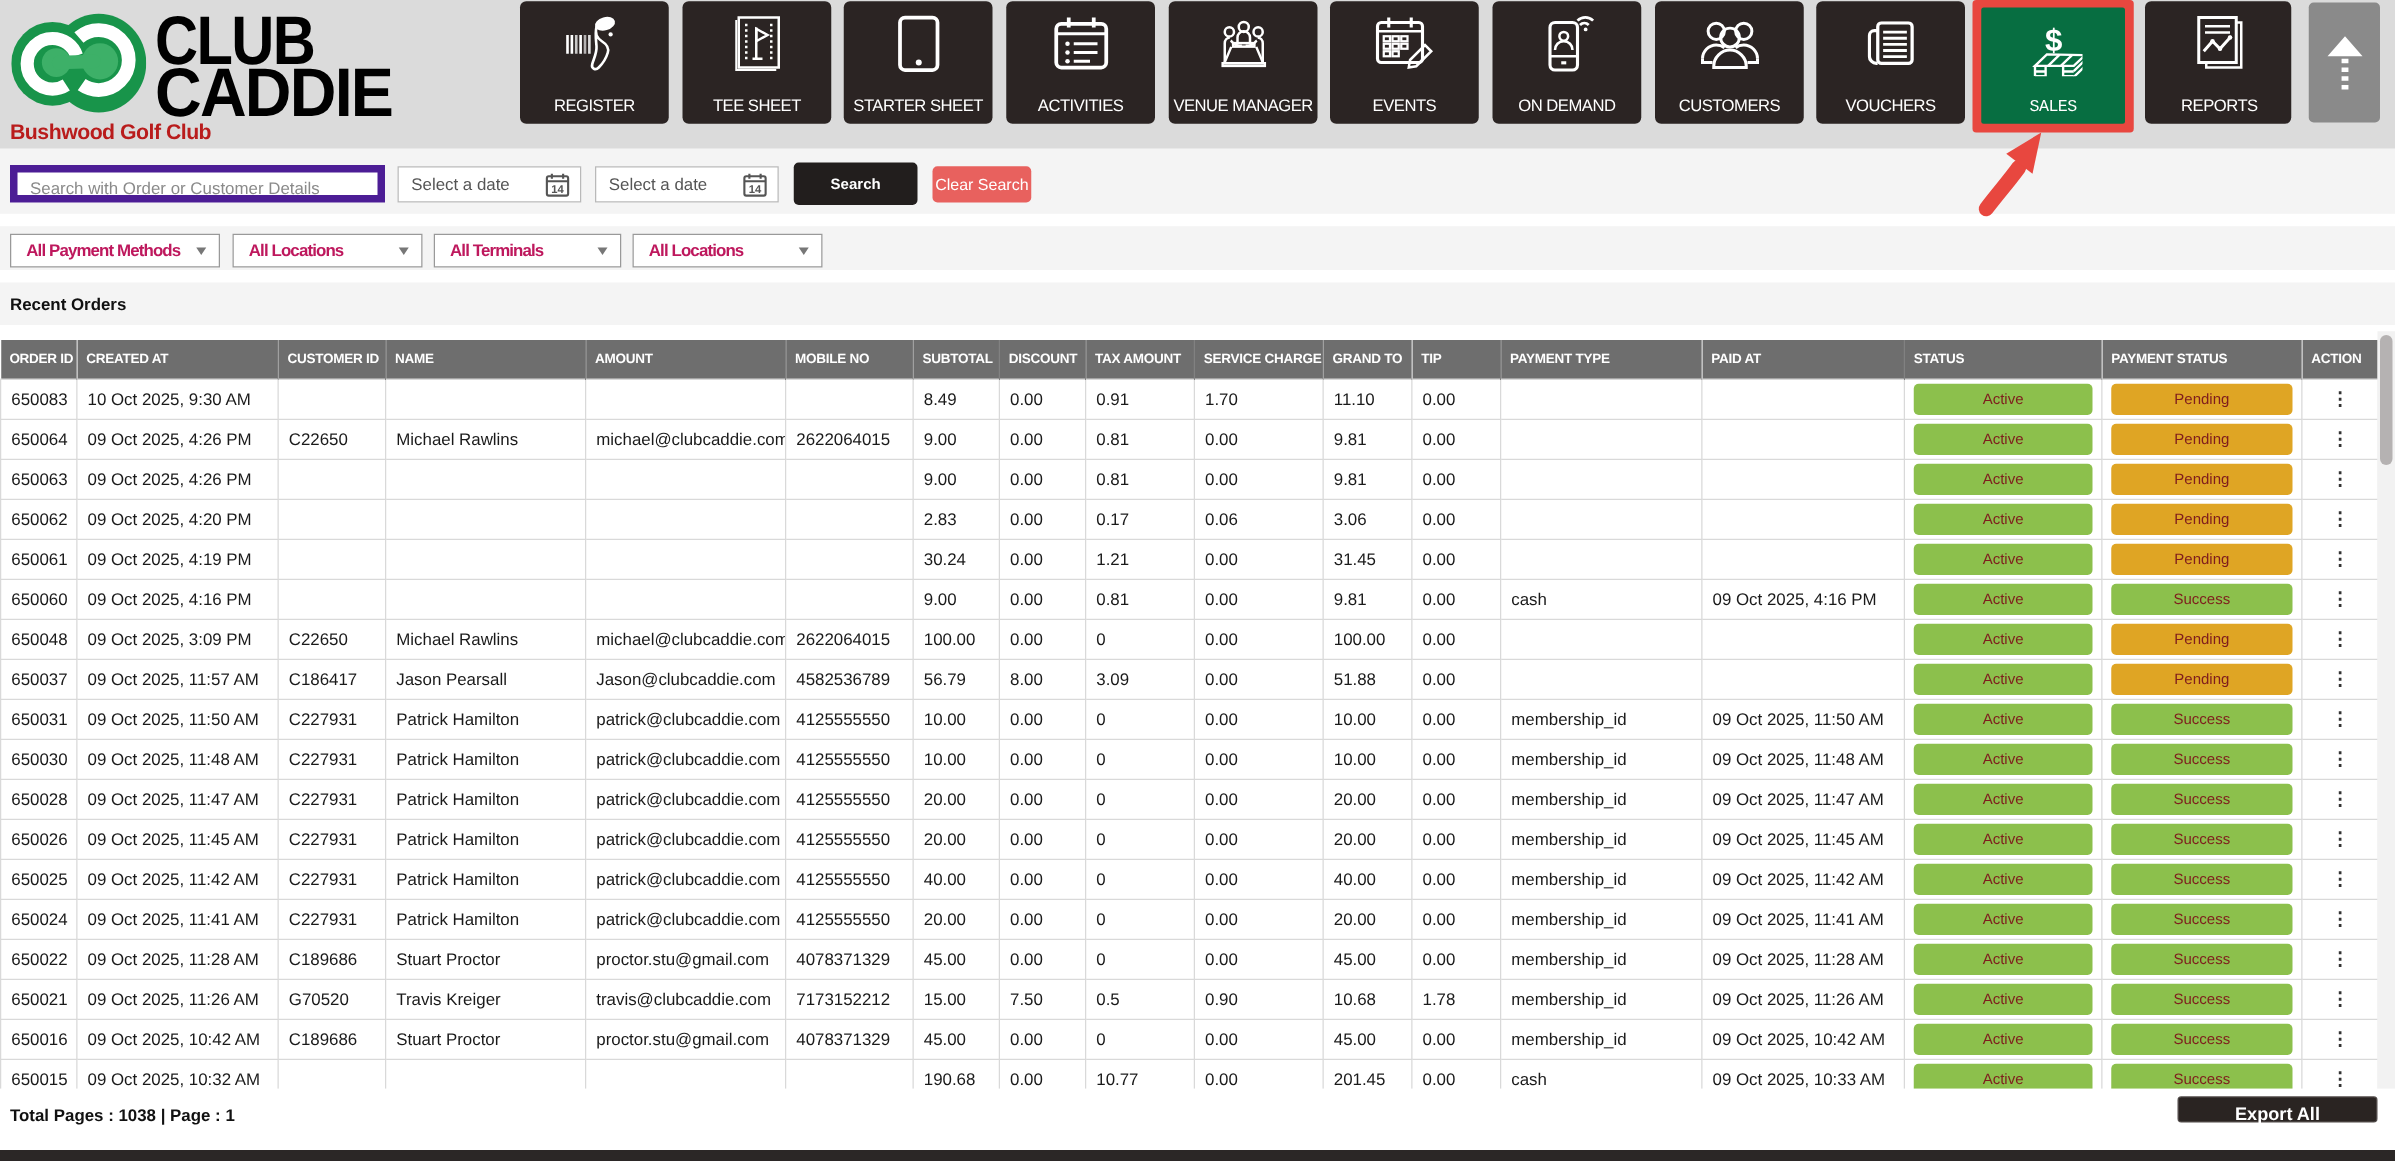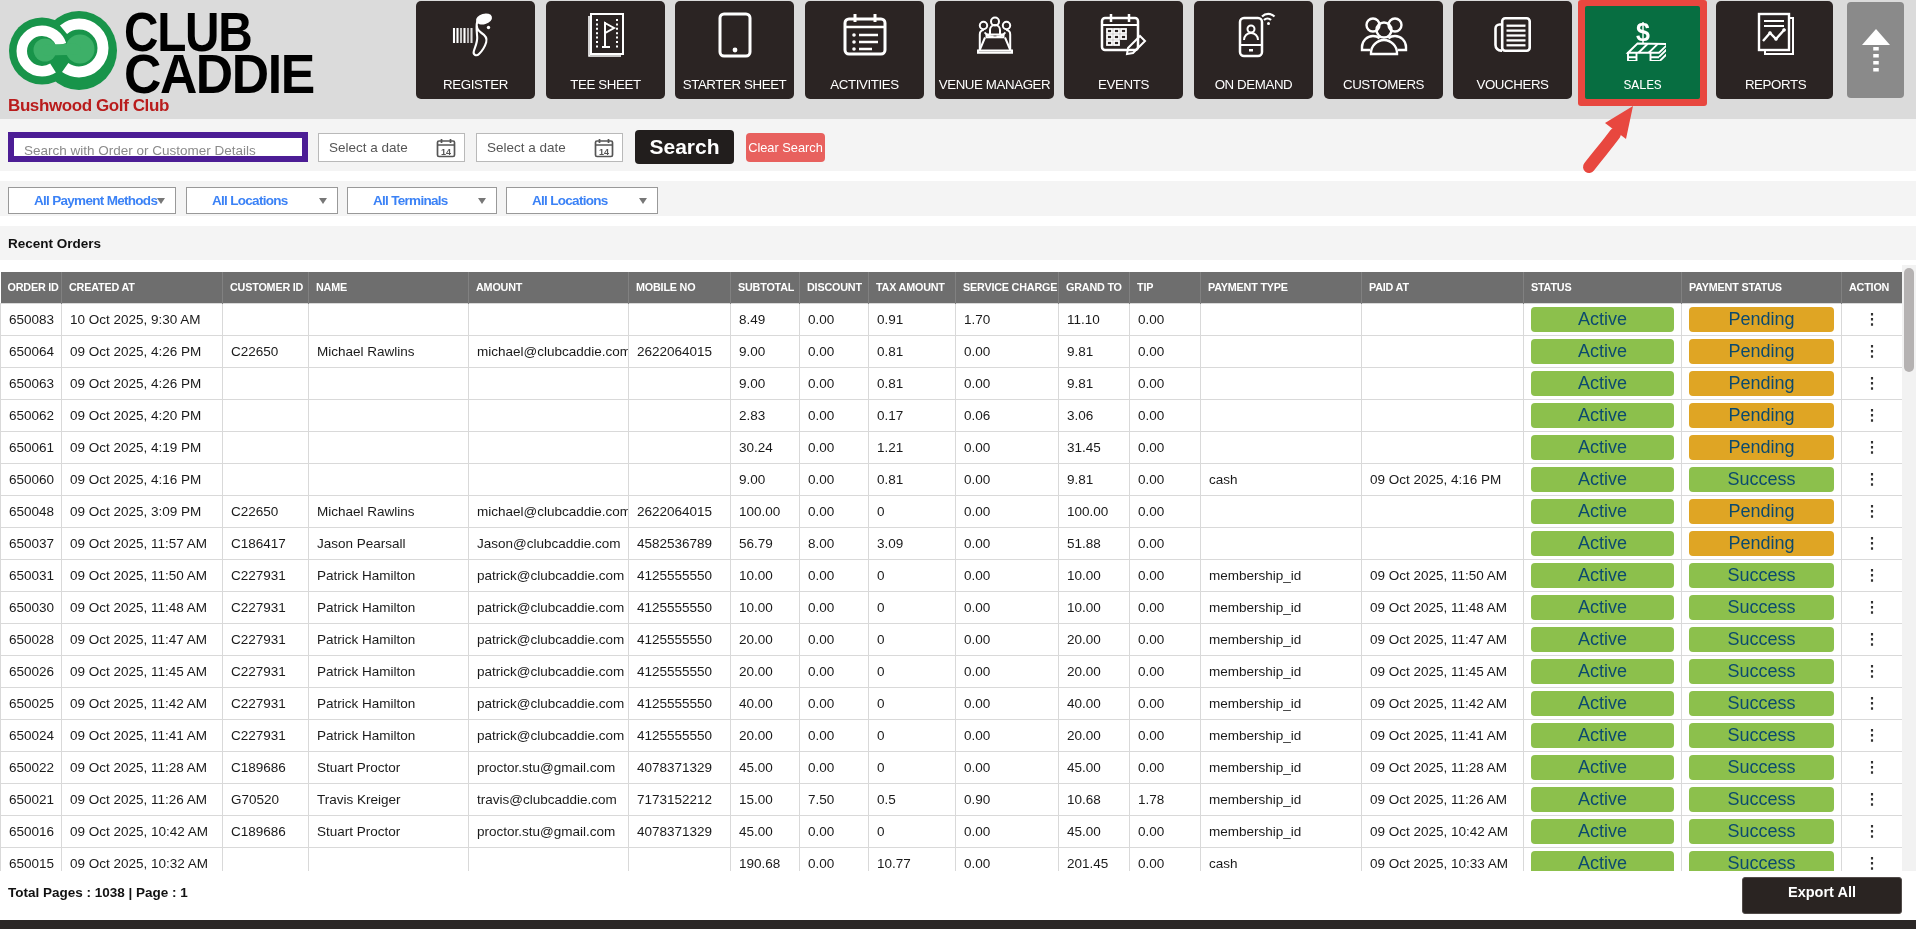--- a/index.html
+++ b/index.html
@@ -20,38 +20,38 @@
 #logotext { position:absolute; left:124px; top:12px; font-weight:bold; color:#000; font-size:55px; line-height:41.5px; letter-spacing:-1.5px; }
 .lg1 { transform:scaleX(0.868); transform-origin:left top; }
 .lg2 { transform:scaleX(0.94); transform-origin:left top; }
 #clubname { position:absolute; left:8px; top:96px; font-size:17px; font-weight:bold; color:#b91c1c; letter-spacing:-0.4px; }
 #arrow { position:absolute; left:1575px; top:98px; z-index:5; }
 #srch { position:absolute; left:8px; top:132px; width:300px; height:30px; border:6px solid #4c1d95; background:#fff; font-size:13.5px; color:#8a8a8a; line-height:26px; padding-left:10px; }
 .date { position:absolute; top:133px; width:147px; height:29px; border:1px solid #b9b9b9; background:#fff; font-size:13.5px; color:#555; line-height:27px; padding-left:10px; }
 .date svg { position:absolute; right:8px; top:4px; }
 #d1 { left:318px; }
 #d2 { left:476px; }
-#btn-search { position:absolute; left:635px; top:130px; width:99px; height:34px; background:#221e1d; color:#fff; border-radius:4px; font-size:21px; font-weight:bold; text-align:center; line-height:34px; }
+#btn-search { position:absolute; left:635px; top:130px; width:99px; height:34px; background:#221e1d; color:#fff; border-radius:4px; font-size:12px; font-weight:bold; text-align:center; line-height:34px; }
 #btn-clear { position:absolute; left:746px; top:133px; width:79px; height:29px; background:#e8615e; color:#fff; border-radius:4px; font-size:12.8px; text-align:center; line-height:29px; }
-.sel { position:absolute; top:187px; height:27px; border:1px solid #999; background:#fff; font-size:13.5px; font-weight:bold; color:#3b82f6; line-height:25px; padding-left:25px; letter-spacing:-0.7px; }
+.sel { position:absolute; top:187px; height:27px; border:1px solid #999; background:#fff; font-size:13.5px; font-weight:bold; color:#be185d; line-height:25px; padding-left:12px; letter-spacing:-0.7px; }
 .sel:after { content:""; position:absolute; right:10px; top:10px; border-left:4.5px solid transparent; border-right:4.5px solid transparent; border-top:6px solid #777; }
 #tablewrap { position:absolute; left:0; top:272px; width:1902px; height:599px; overflow:hidden; }
 table { border-collapse:collapse; table-layout:fixed; width:1902px; }
 th { background:#6e6e6e; color:#fff; font-size:10.8px; font-weight:bold; text-align:left; height:31px; padding:0 0 0 7px; border-right:1px solid #818181; letter-spacing:-0.2px; white-space:nowrap; overflow:hidden; }
 td { height:32px; font-size:13.5px; color:#1a1a1a; padding:0 0 0 8px; border:1px solid #d9d9d9; white-space:nowrap; overflow:hidden; background:#fff; }
 td.bc { padding:0 7px; }
 td.ac { text-align:center; padding:0; font-size:15px; font-weight:bold; color:#333; }
-.btn { height:25px; border-radius:4px; color:#0c4a6e; font-size:18px; text-align:center; line-height:25px; }
+.btn { height:25px; border-radius:4px; color:#7f1d1d; font-size:12px; text-align:center; line-height:25px; }
 .act,.succ { background:#8cc04c; }
 .pend { background:#dfa524; }
 #sbtrack { position:absolute; left:1902px; top:265px; width:14px; height:606px; background:#f2f2f2; }
 #sbthumb { position:absolute; left:1904px; top:268px; width:10px; height:104px; background:#b5b2b2; border-radius:6px; }
 #footer { position:absolute; left:0; top:871px; width:1916px; height:49px; background:#fff; }
 #totals { position:absolute; left:8px; top:885px; font-size:13.5px; font-weight:bold; color:#111; }
-#btn-export { position:absolute; left:1742px; top:877px; width:160px; height:37px; background:#2a2422; border:1px solid #514b49; border-radius:3px; color:#fff; font-size:14.5px; font-weight:bold; text-align:center; line-height:29px; }
+#btn-export { position:absolute; left:1742px; top:877px; width:160px; height:21px; background:#2a2422; border:1px solid #514b49; border-radius:3px; color:#fff; font-size:14.5px; font-weight:bold; text-align:center; line-height:29px; }
 #bottombar { position:absolute; left:0; top:920px; width:1916px; height:9px; background:#2b2726; }
 </style></head>
 <body>
 <div id="topbar"></div>
 <div id="band-search"></div>
 <div id="band-filter"></div>
 <div id="band-recent"></div>
 <div id="logo"><svg width="108" height="84" viewBox="0 0 108 84" fill="none">
 <ellipse cx="33" cy="41" rx="33" ry="33.5" fill="#18944a"></ellipse>
 <ellipse cx="70" cy="40.5" rx="38" ry="39.5" fill="#18944a"></ellipse>

